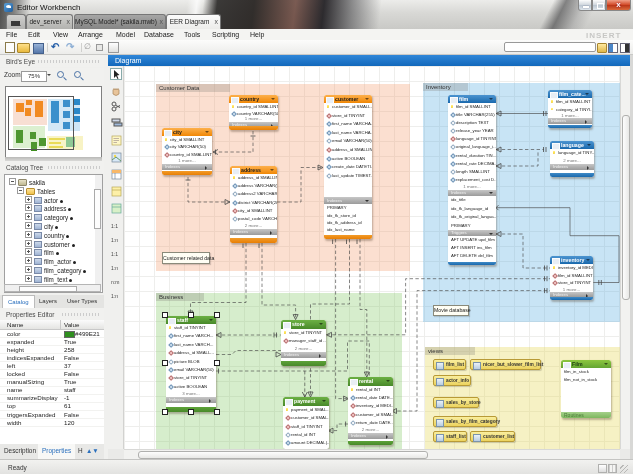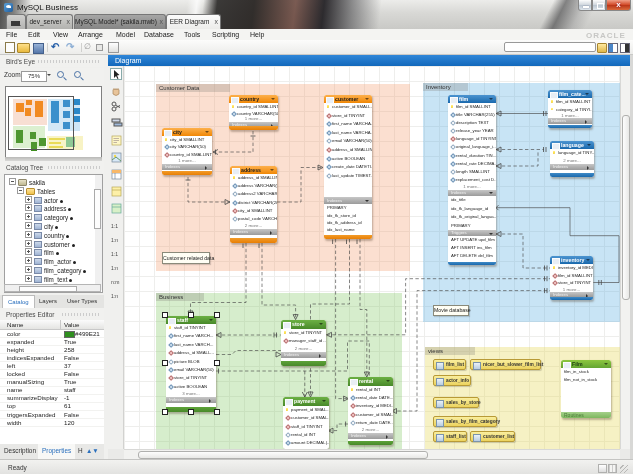--- a/index.html
+++ b/index.html
@@ -125,21 +125,21 @@
   #vthumb{position:absolute;left:1px;top:49px;width:8px;height:185px;background:linear-gradient(90deg,#fdfdfd,#e8e8e6);border:1px solid #b0b0ae;border-radius:3px;box-sizing:border-box;}
   #hscroll{left:124px;top:449px;width:496px;height:10px;background:#f2f2f0;border-top:1px solid #d8d8d6;box-sizing:border-box;}
   #hthumb{position:absolute;left:14px;top:1px;width:290px;height:8px;background:linear-gradient(#fdfdfd,#e8e8e6);border:1px solid #b0b0ae;border-radius:3px;box-sizing:border-box;}
   #corner{left:620px;top:449px;width:13px;height:10px;background:#eaeae8;}
   #rightedge{left:630px;top:55px;width:3px;height:404px;background:#d8d8d6;}
 </style>
 </head>
 <body>
   <div class="abs" id="titlebar"></div>
   <div class="abs" id="title-ico"></div>
-  <div class="abs" id="title-txt">MySQL Business</div>
+  <div class="abs" id="title-txt">Editor Workbench</div>
   <div class="abs winbtn" id="btn-min">
     <span></span>
   </div>
   <div class="abs winbtn" id="btn-max">
     <span></span>
   </div>
   <div class="abs winbtn" id="btn-cls">
     <span>x</span>
   </div>
   <div class="abs ttab" id="tab-home"></div>
@@ -158,21 +158,21 @@
   <div class="abs" id="menubar">
     <span style="left:6px">File</span>
     <span style="left:28px">Edit</span>
     <span style="left:53px">View</span>
     <span style="left:78px">Arrange</span>
     <span style="left:116px">Model</span>
     <span style="left:144px">Database</span>
     <span style="left:184px">Tools</span>
     <span style="left:212px">Scripting</span>
     <span style="left:250px">Help</span>
-    <span id="oracle">ORACLE</span>
+    <span id="oracle">INSERT</span>
   </div>
   <div class="abs" id="toolbar">
     <div class="abs" style="left:5px;top:2px;width:8px;height:9px;background:#fdfdfd;border:1px solid #8a7a4a;"></div>
     <div class="abs" style="left:17px;top:3px;width:11px;height:8px;background:linear-gradient(#ffe08a,#e8b93e);border:1px solid #a8862e;border-radius:1px;"></div>
     <div class="abs" style="left:33px;top:3px;width:9px;height:9px;background:linear-gradient(#9ab4d8,#5577aa);border:1px solid #44608c;"></div>
     <div class="abs" style="left:47px;top:3px;width:1px;height:9px;background:#d0d0ce;"></div>
     <div class="abs" style="left:51px;top:3px;width:11px;height:8px;color:#2a62aa;font-size:10px;font-weight:bold;line-height:8px;">↶</div>
     <div class="abs" style="left:66px;top:3px;width:11px;height:8px;color:#8fb0d5;font-size:10px;font-weight:bold;line-height:8px;">↷</div>
     <div class="abs" style="left:81px;top:3px;width:1px;height:9px;background:#d0d0ce;"></div>
     <div class="abs" style="left:84px;top:2px;width:8px;height:9px;color:#999;font-size:8px;">∅</div>

